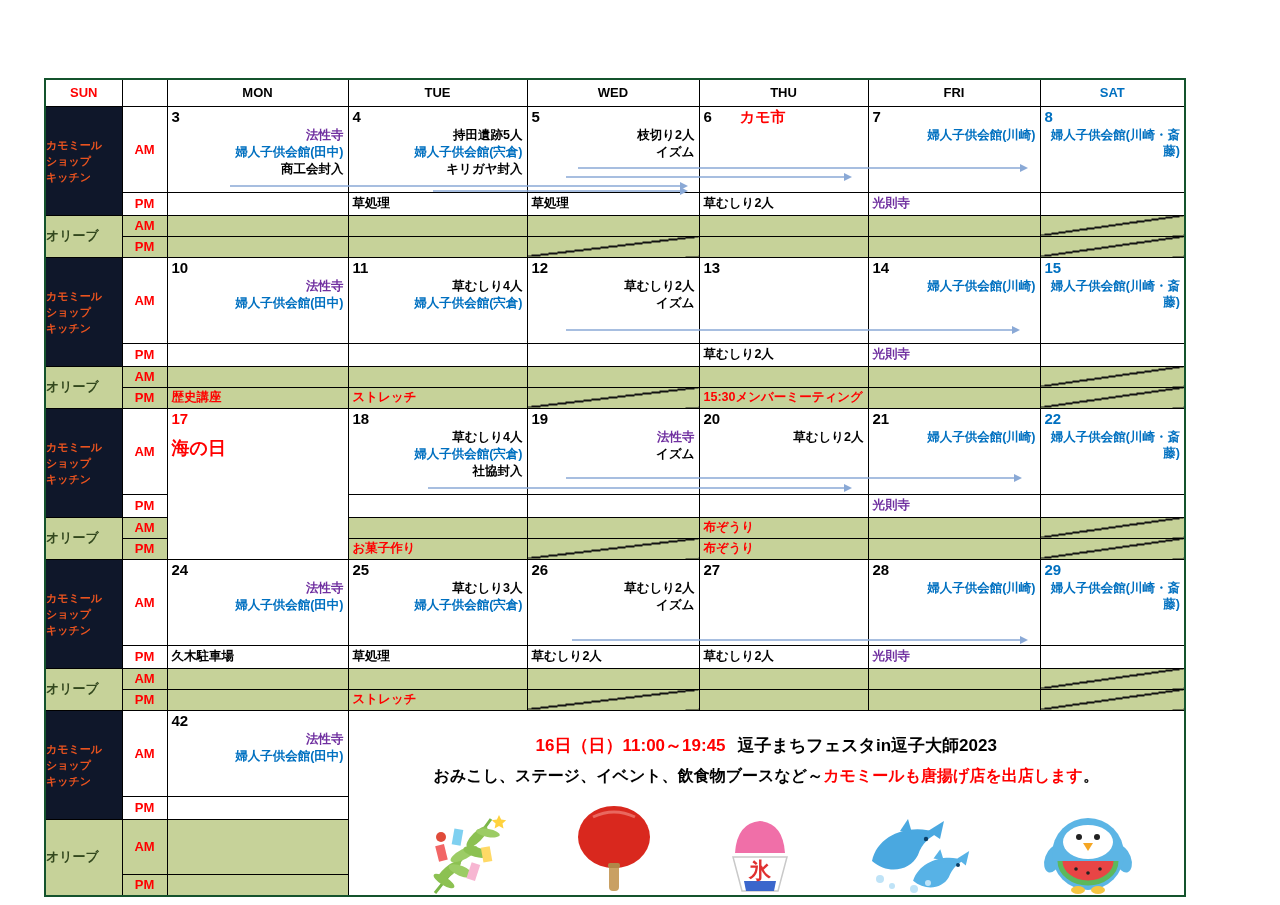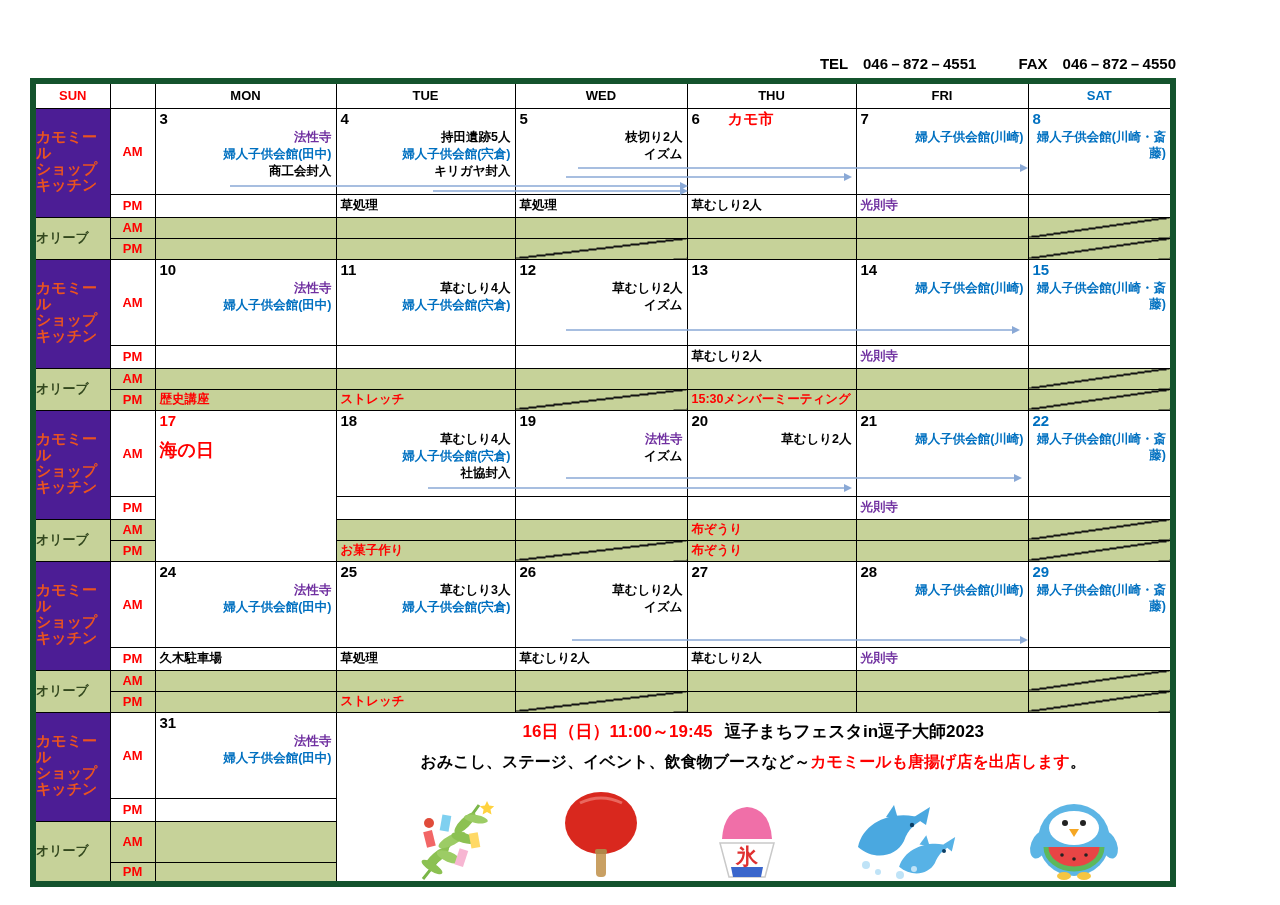--- a/index.html
+++ b/index.html
@@ -6,22 +6,22 @@
   .page{position:relative;width:1280px;height:905px;background:#fff;overflow:hidden;
         font-family:"Liberation Sans","DejaVu Sans",sans-serif;font-weight:bold;color:#000;}
   .titlebar{position:absolute;left:40px;top:20px;font-size:20px;white-space:nowrap;}
   .t-date{margin-right:16px;}
   .t-p1{color:#ea531f;}
   .t-sep{color:#000;}
   .t-p2{color:#2e74b5;}
   .t-p3{color:#000;}
   .telline{position:absolute;top:55px;right:104px;font-size:15px;}
   .telline .gap{display:inline-block;width:42px;}
-  table.sched{position:absolute;left:30px;top:78px;width:1140px;border-collapse:collapse;
-        table-layout:fixed;border:6px solid #14532d;}
+  table.sched{position:absolute;left:44px;top:78px;width:1140px;border-collapse:collapse;
+        table-layout:fixed;border:2px solid #14532d;}
   .sched th,.sched td{border:1px solid #000;padding:0;overflow:hidden;}
   tr.hdr{height:27px;}
   .sched th{font-size:13px;text-align:center;vertical-align:middle;background:#fff;}
   th.sun{color:#ff0000;}
   th.sat{color:#0070c0;}
   tr.am{height:86px;}
   tr.pm{height:23px;}
   tr.oam{height:21px;}
   tr.opm{height:21px;}
   td{vertical-align:top;font-size:12.5px;}
@@ -32,43 +32,40 @@
   .numline .num{display:inline-block;}
   .tag{font-size:15px;margin-left:28px;}
   .ln{line-height:16px;margin-top:1px;text-align:right;}
   .pu{color:#7030a0;}
   .bl{color:#0070c0;}
   .bk{color:#000;}
   .rd{color:#ff0000;}
   td.pmc{vertical-align:middle;padding:0 4px;background:#fff;}
   .g{background:#c6d299;}
   td.oc{vertical-align:middle;padding:0 4px;}
-  .slabel{color:#ea531f;font-size:15px;line-height:16px;vertical-align:middle;padding-left:8px;background:#4c1d95;font-family:Liberation Mono, monospace;}
+  .slabel{color:#ea531f;font-size:11px;line-height:16px;vertical-align:middle;padding-left:8px;background:#0f172a;}
   .olabel{color:#33481e;font-size:13px;vertical-align:middle;padding-left:7px;}
   .ampm{color:#ff0000;font-size:13px;text-align:center;vertical-align:middle;margin-top:20px;}
   .diag{background-image:linear-gradient(to bottom right,transparent calc(50% - 1px),#111 calc(50% - 1px),#111 calc(50% + 1px),transparent calc(50% + 1px));}
   .holcell .holiday{font-size:18px;color:#ff0000;margin-top:8px;}
-  td.announce{vertical-align:top;text-align:center;padding-top:7px;background:#fff;}
+  td.announce{vertical-align:top;text-align:center;padding-top:23px;background:#fff;}
   .an1{font-size:17px;}
   .an1 .evt{margin-left:12px;color:#000;}
   .an2{font-size:16px;margin-top:9px;}
   .iconrow{display:flex;justify-content:space-between;align-items:flex-end;margin:16px 48px 0 70px;}
   .iconrow svg{display:block;}
   .footnote{position:absolute;top:866px;right:125px;font-size:13px;}
   #arrow-layer{position:absolute;left:0;top:0;pointer-events:none;}
 </style>
 </head>
 <body>
 
 <div class="page">
 
 
-  <div class="telline">
-    <span>TEL　046－872－4551</span><span class="gap"></span><span>FAX　046－872－4550</span>
-  </div>
 
   <table class="sched">
     <colgroup>
       <col style="width:77px">
         <col style="width:45px">
         <col style="width:181px">
         <col style="width:179px">
       <col style="width:172px">
         <col style="width:169px">
         <col style="width:172px">
@@ -340,21 +337,21 @@
     </tr>
 
     <tr class="am">
       <td class="slabel" rowspan="2">
         <div>カモミール</div>
         <div>ショップ</div>
         <div>キッチン</div>
       </td>
       <td class="ampm">AM</td>
       <td class="day">
-        <div class="num">31</div>
+        <div class="num">42</div>
         <div class="ln pu">法性寺</div>
         <div class="ln bl">婦人子供会館(田中)</div>
       </td>
       <td class="announce" colspan="5" rowspan="4">
         <div class="an1">
           <span class="rd">16日（日）11:00～19:45</span><span class="evt">逗子まちフェスタin逗子大師2023</span>
         </div>
         <div class="an2">
           <span class="bk">おみこし、ステージ、イベント、飲食物ブースなど～</span><span class="rd">カモミールも唐揚げ店を出店します</span><span class="bk">。</span>
         </div>

